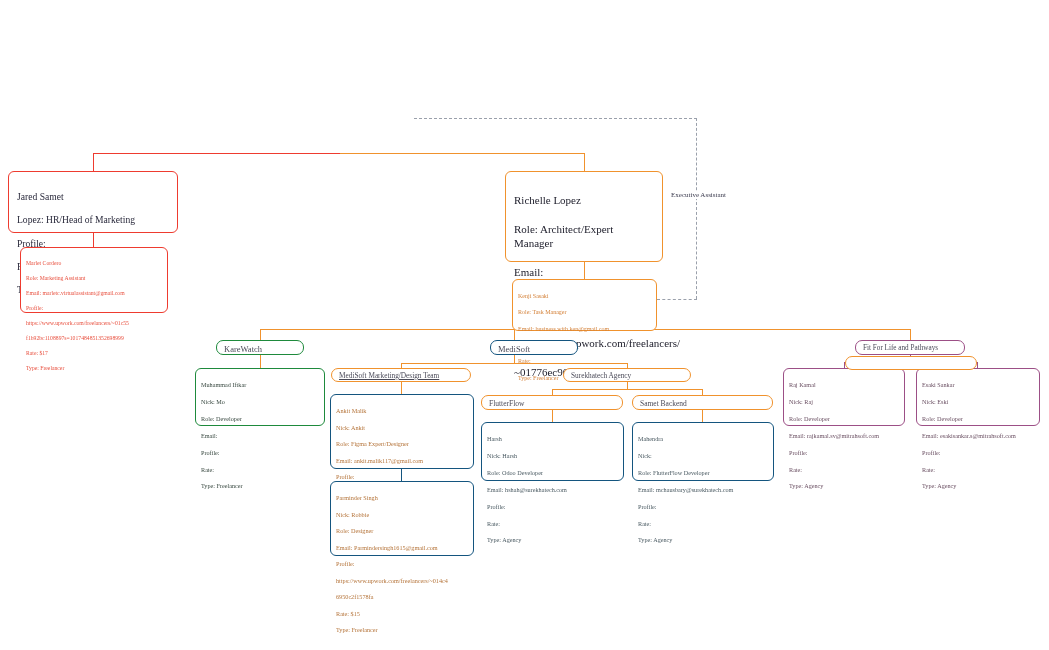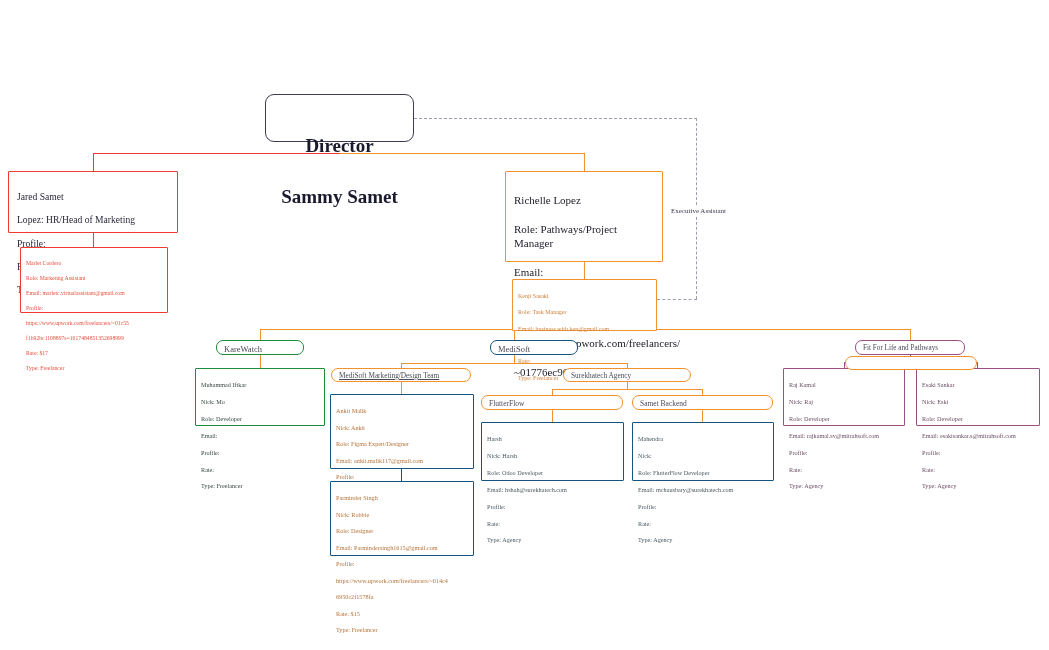--- a/index.html
+++ b/index.html
@@ -16,21 +16,21 @@
     position: relative;
     width: 1049px;
     height: 650px;
     background: #ffffff;
     overflow: hidden;
   }
   .node {
     position: absolute;
     box-sizing: border-box;
     background: #ffffff;
-    border-radius: 1px;
+    border-radius: 6px;
     border: 1.4px solid #888;
     padding: 4px 6px 5px 6px;
     line-height: 1.22;
     white-space: pre-line;
     z-index: 5;
   }
   .node .nm { display: block; }
   
   .root {
     border: 1.4px solid #3b3b55;
@@ -134,26 +134,22 @@
   <div class="ln v o" style="left:552px; top:389px; height:6px;"></div>
   <div class="ln v o" style="left:702px; top:389px; height:6px;"></div>
   <div class="ln v o" style="left:552px; top:410px; height:12px;"></div>
   <div class="ln v o" style="left:702px; top:410px; height:12px;"></div>
 
   <div class="ln v p" style="left:910px; top:355px; height:7px;"></div>
   <div class="ln h p" style="left:844px; top:362px; width:133px;"></div>
   <div class="ln v p" style="left:844px; top:362px; height:8px;"></div>
   <div class="ln v p" style="left:977px; top:362px; height:8px;"></div>
 
-  <div class="node root" style="left:265px; top:94px; width:149px; height:48px;">
-    <span class="rootline">Director</span>
-    <span class="rootline">Sammy Samet</span>
-  </div>
-
-  <div class="edge-label" style="left:670px; top:207px;">Executive Assistant</div>
+
+  <div class="edge-label" style="left:670px; top:191px;">Executive Assistant</div>
 
   <div class="node c-red t12" style="left:8px; top:171px; width:170px; height:62px; color:#2a2a3c; border-color:#ee3b2f; padding:7px 8px;">
     <span class="nm">Jared Samet</span>
     <span class="nm">Lopez: HR/Head of Marketing</span>
     <span class="nm">Profile:</span>
     <span class="nm">Rate:</span>
     <span class="nm">Type:</span>
   </div>
 
   <div class="node c-red" style="left:20px; top:247px; width:148px; height:66px; font-size:5.7px; color:#e8503f; border-color:#ee3b2f; padding:4px 5px; line-height:1.32;">
@@ -162,21 +158,21 @@
     <span class="nm">Email: marletc.virtualassistant@gmail.com</span>
     <span class="nm">Profile:</span>
     <span class="nm">https://www.upwork.com/freelancers/~01c55</span>
     <span class="nm">f1b92bc1108897s=1017484851352698999</span>
     <span class="nm">Rate: $17</span>
     <span class="nm">Type: Freelancer</span>
   </div>
 
   <div class="node c-orange" style="left:505px; top:171px; width:158px; height:91px; font-size:11px; color:#22222f; border-color:#f0922d; padding:7px 8px; line-height:1.3;">
     <span class="nm">Richelle Lopez</span>
-    <span class="nm">Role: Pathways/Project Manager</span>
+    <span class="nm">Role: Architect/Expert Manager</span>
     <span class="nm">Email: richellemarquito@gmail.com</span>
     <span class="nm">Profile:</span>
     <span class="nm">https://www.upwork.com/freelancers/</span>
     <span class="nm">~01776ec90dfdccec1f</span>
     <span class="nm">Rate: $25</span>
     <span class="nm">Type: Freelancer</span>
   </div>
 
   <div class="node c-orange" style="left:512px; top:279px; width:145px; height:52px; font-size:6px; color:#d4823a; border-color:#f0922d; padding:4px 5px; line-height:1.36;">
     <span class="nm">Kenji Sasaki</span>

